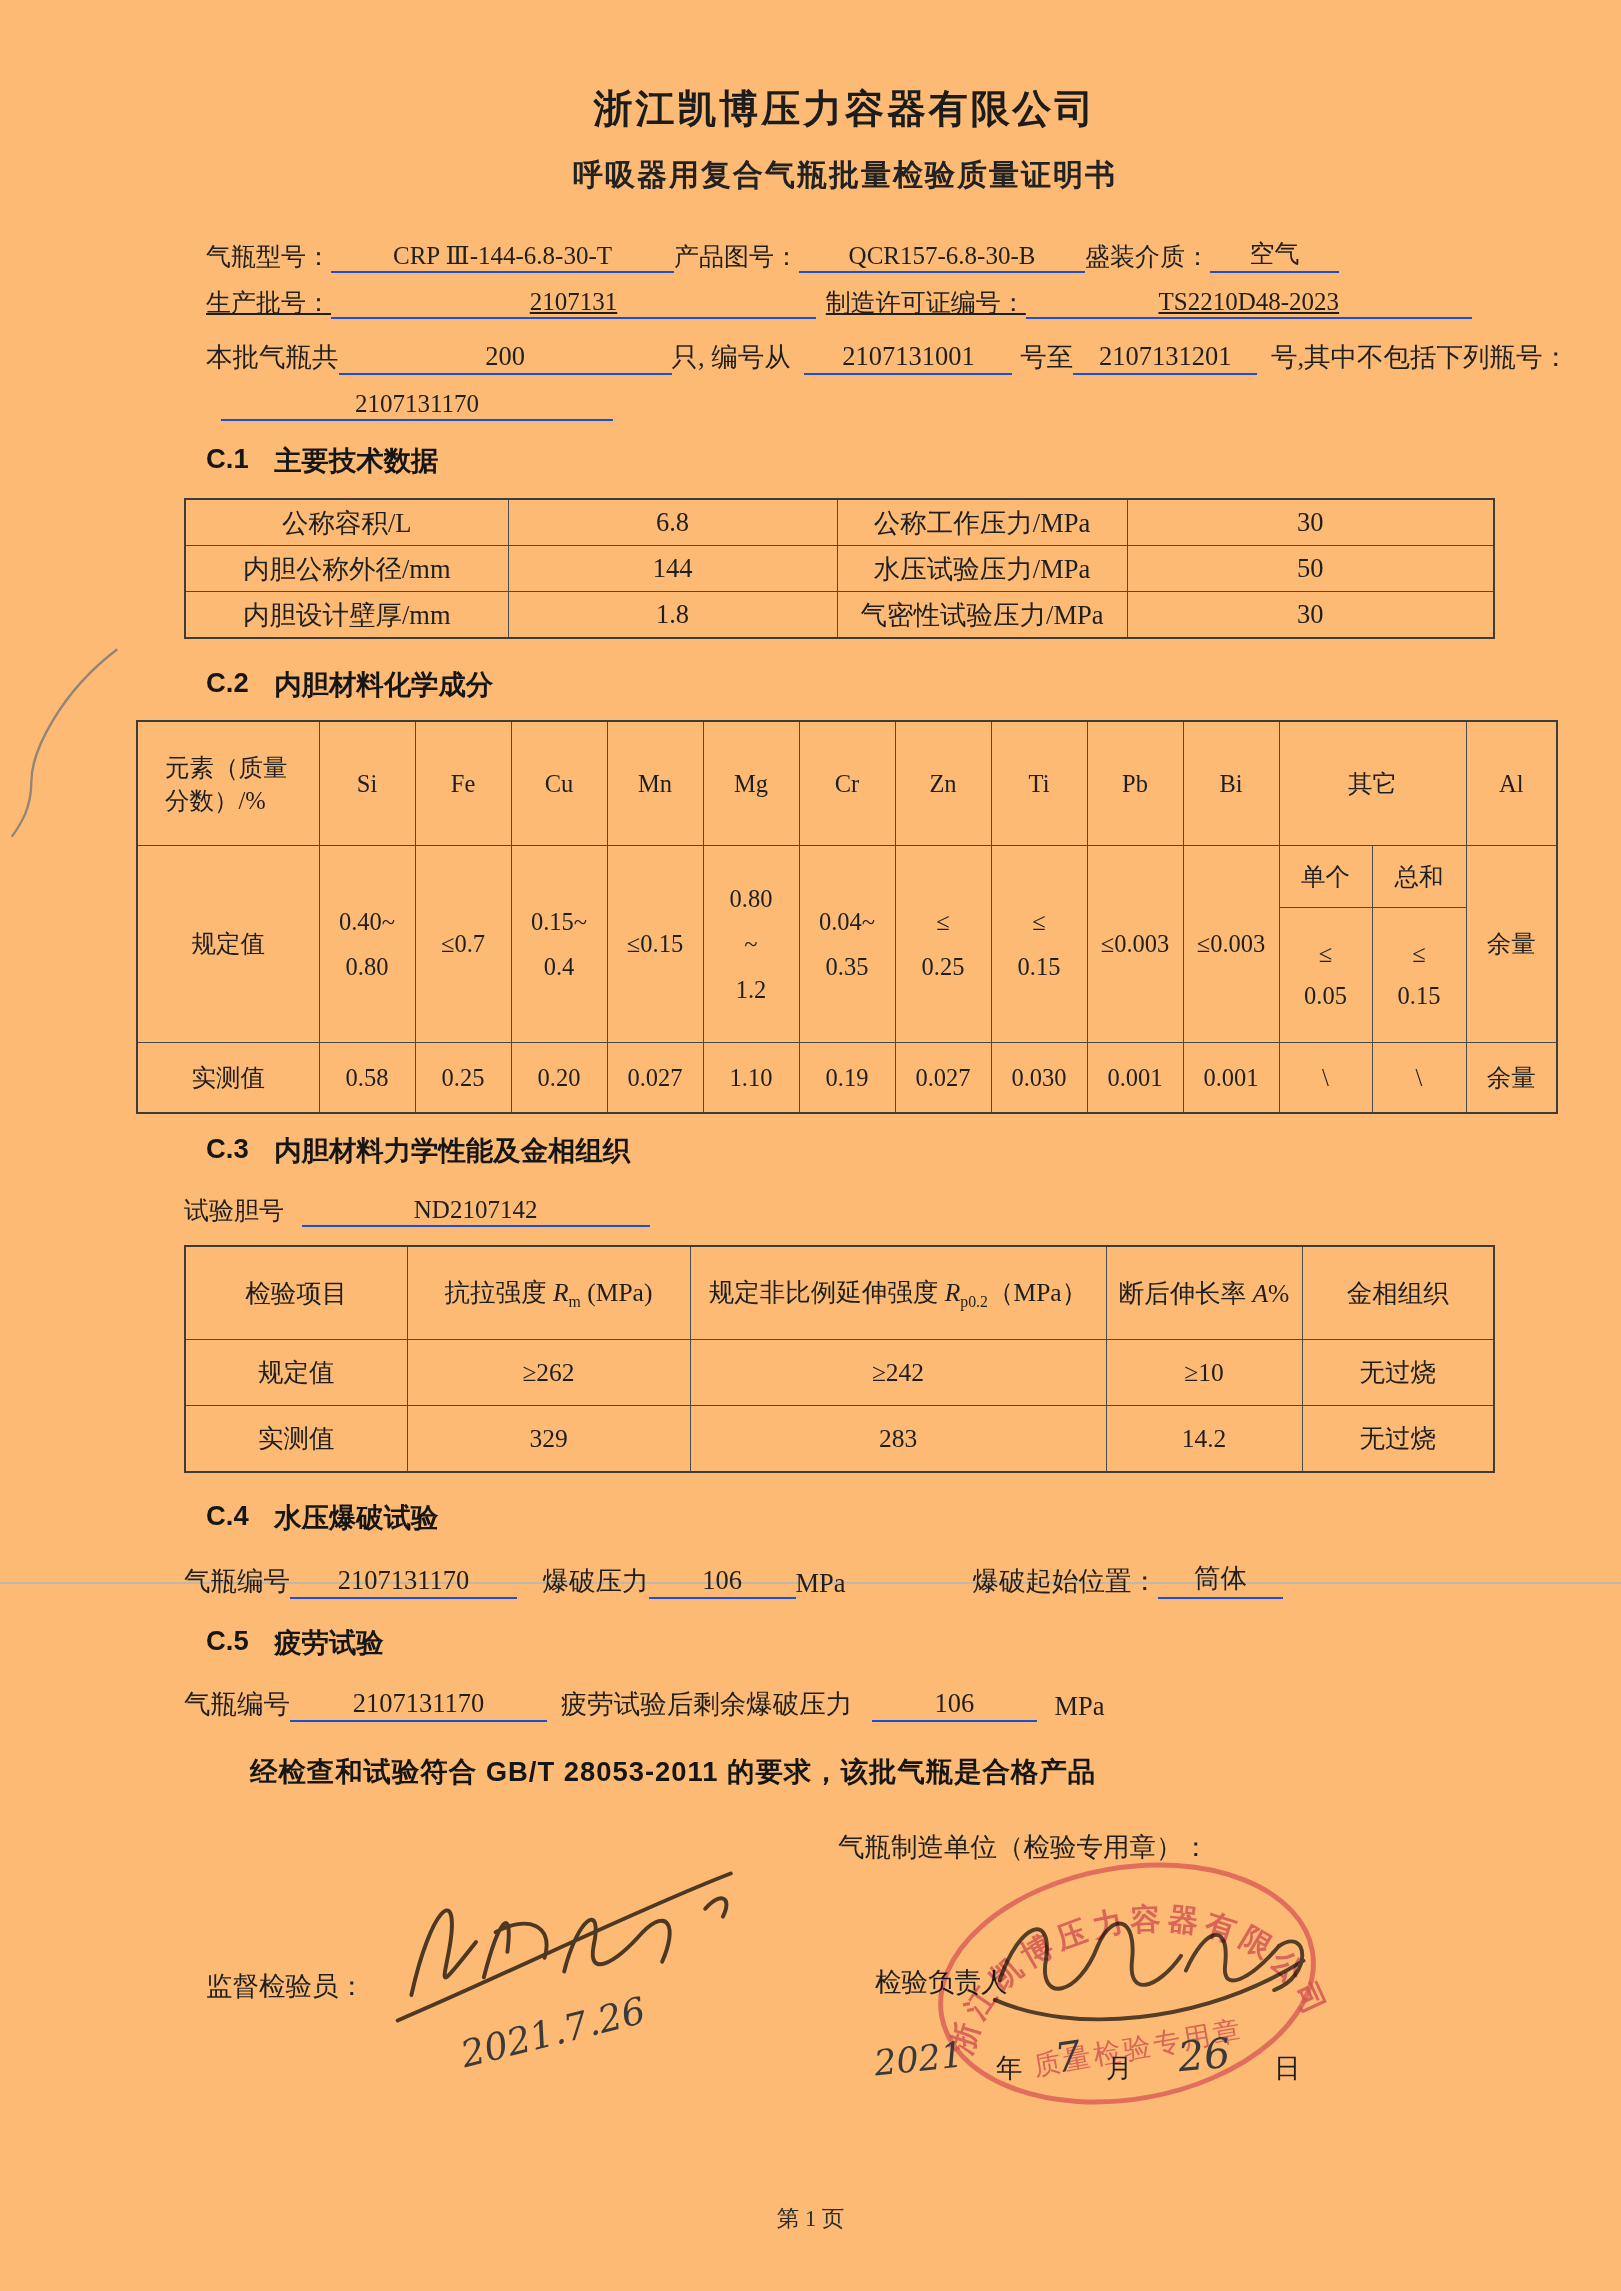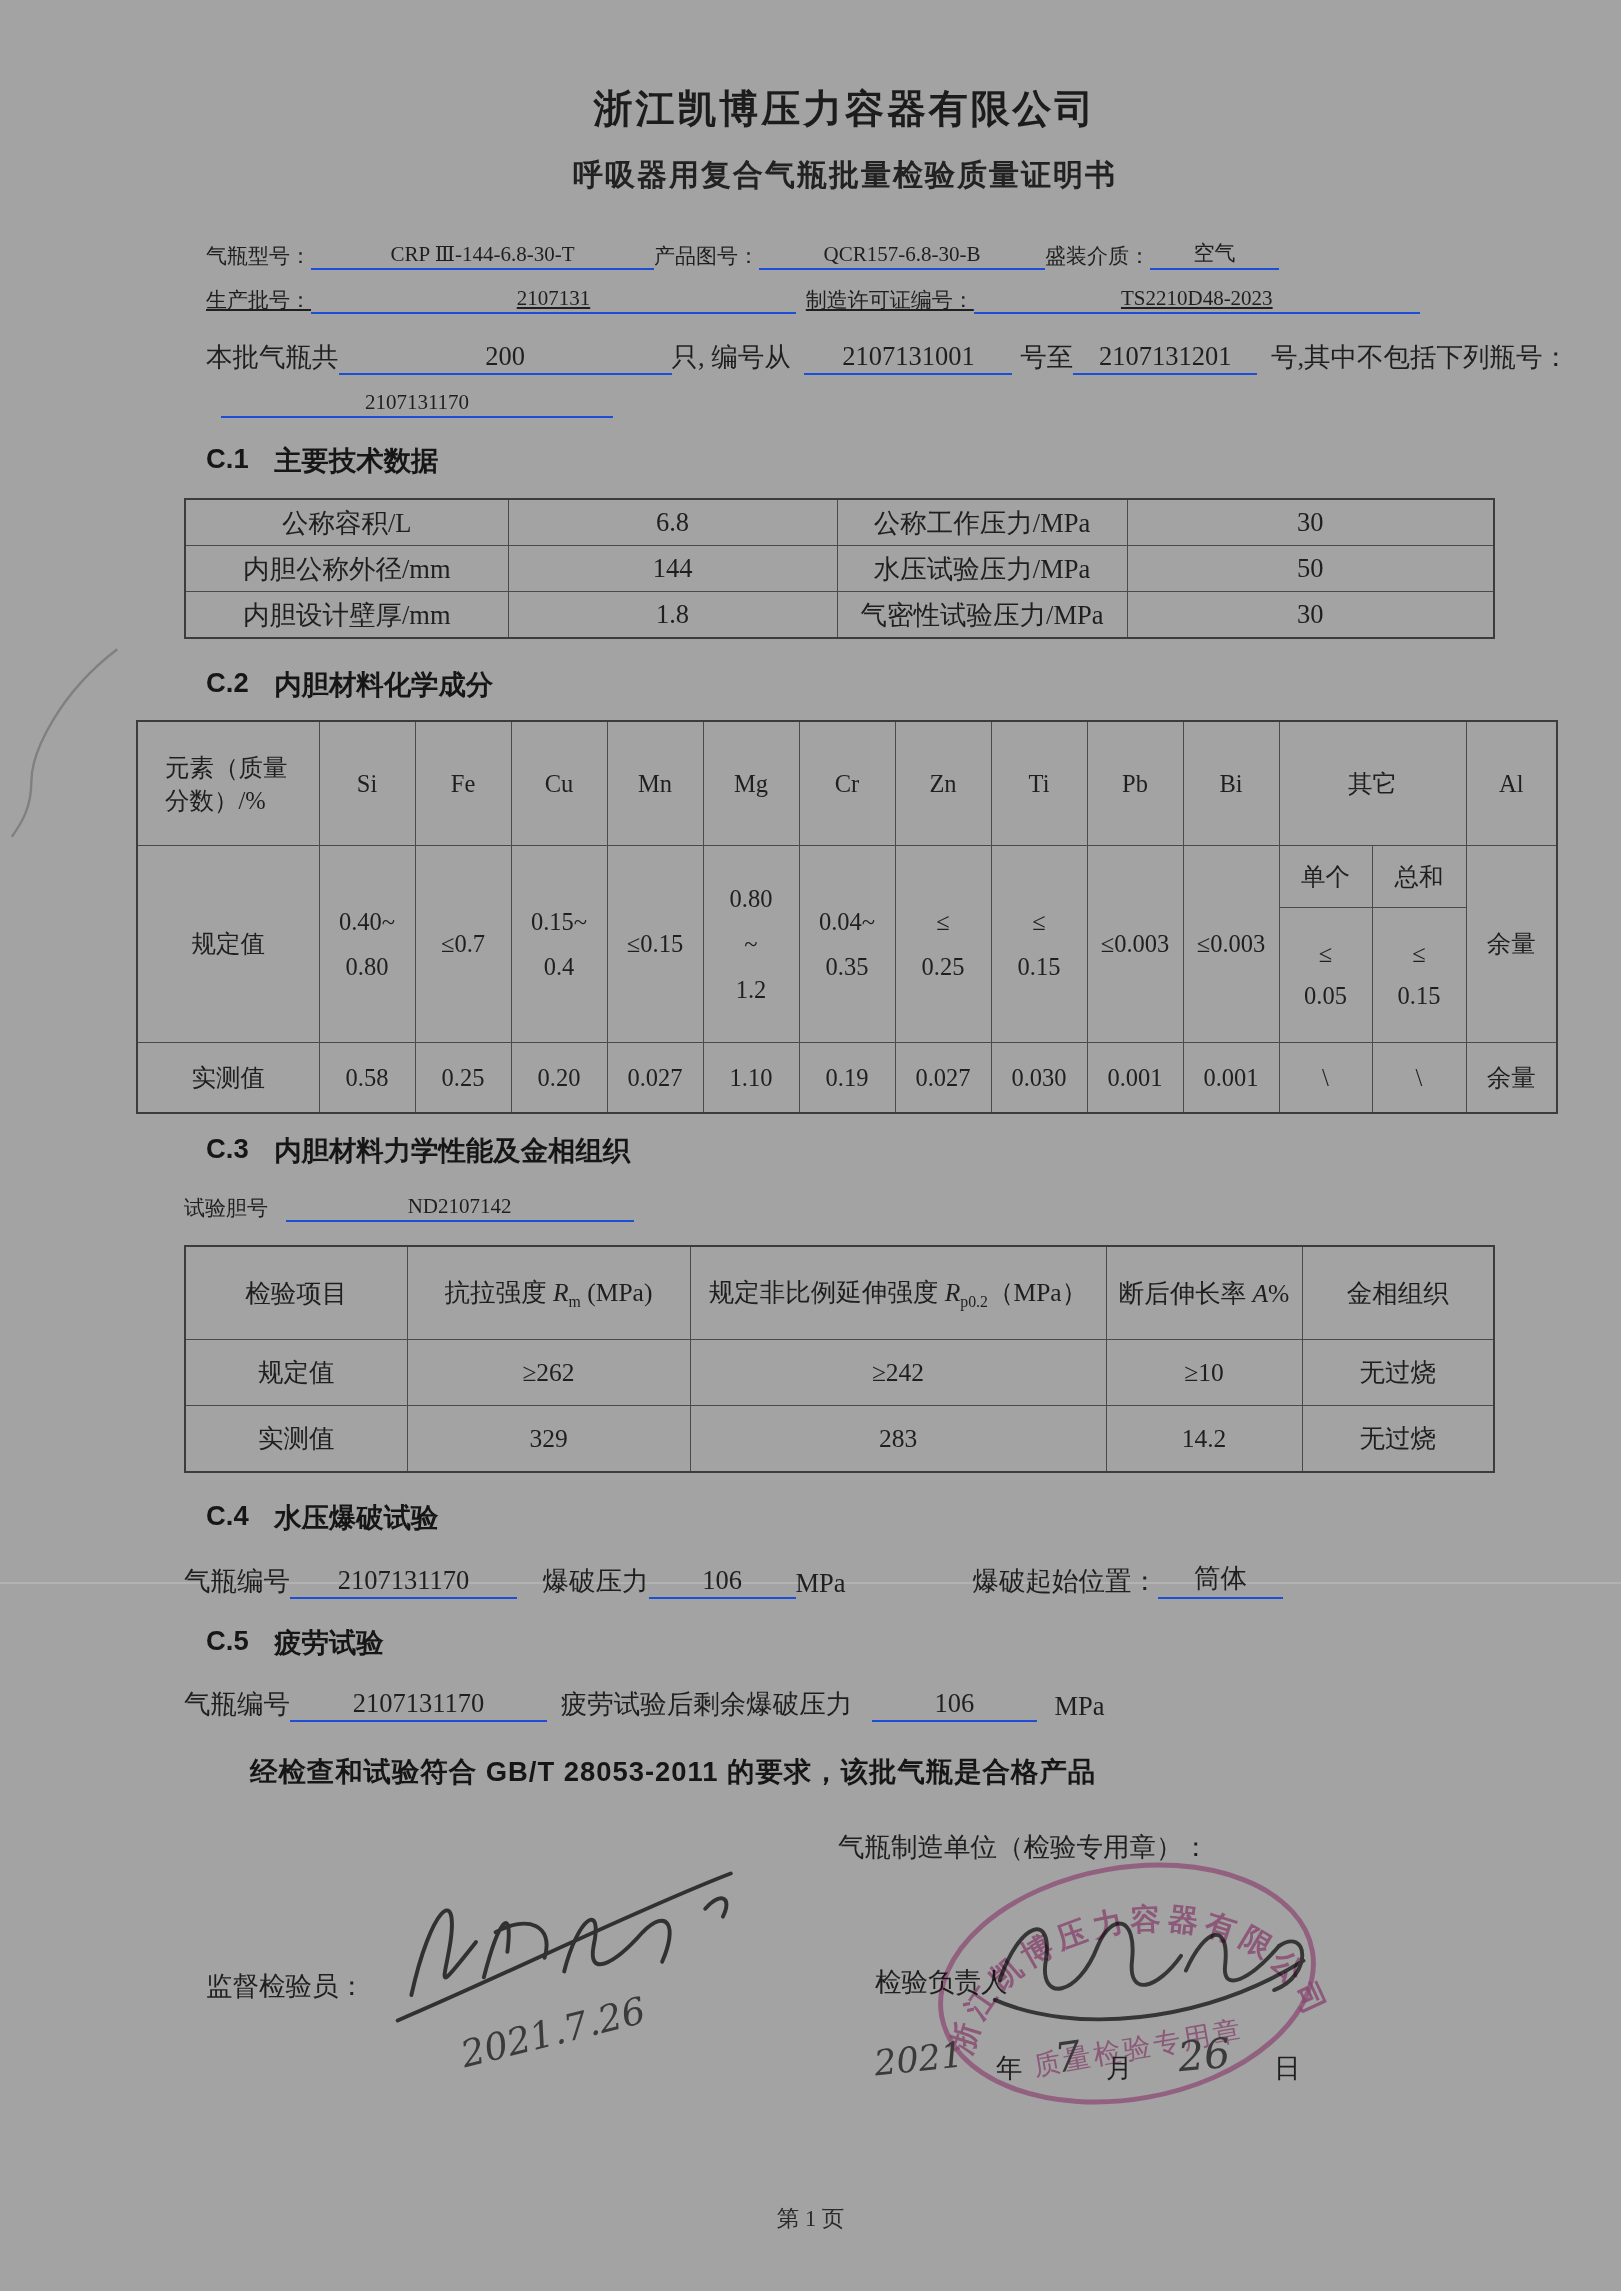--- a/index.html
+++ b/index.html
@@ -1,32 +1,32 @@
 <!DOCTYPE html>
 <html><head>
 <meta charset="utf-8">
 <style>
   html,body{margin:0;padding:0;background:#e8e8e8;}
   .page{
-    position:relative;width:1621px;height:2292px;background:#a3a3a3;
+    position:relative;width:1621px;height:2292px;background:#fdba74;
     font-family:"Liberation Serif","DejaVu Serif",serif;color:#222;
     overflow:hidden;margin:0 auto;
   }
   .abs{position:absolute;}
   .title{
     position:absolute;top:82px;left:0;right:0;text-align:center;text-indent:69px;
     font-size:39px;font-weight:700;letter-spacing:2.9px;color:#1c1c1c;
     font-family:"Liberation Sans","DejaVu Sans",sans-serif;
   }
   .subtitle{
     position:absolute;top:155px;left:0;right:0;text-align:center;text-indent:69px;
     font-size:30px;font-weight:600;letter-spacing:2px;color:#222;
     font-family:"Liberation Sans","DejaVu Sans",sans-serif;
   }
-  .fline{position:absolute;display:flex;align-items:flex-end;white-space:nowrap;font-size:21px;color:#1f1f1f;}
+  .fline{position:absolute;display:flex;align-items:flex-end;white-space:nowrap;font-size:25px;color:#1f1f1f;}
   .u{display:inline-block;border-bottom:2px solid #1d4ed8;text-align:center;padding-bottom:1px;}
   .lbl{display:inline-block;}
   .shead{position:absolute;left:206px;font-size:27.4px;font-weight:700;color:#161616;
     font-family:"Liberation Sans","DejaVu Sans",sans-serif;display:flex;gap:25.5px;}
   table{border-collapse:collapse;table-layout:fixed;position:absolute;background:transparent;}
   td,th{border:1.6px solid #4a4a4a;text-align:center;vertical-align:middle;font-weight:400;
     padding:0 3.9px;color:#1f1f1f;overflow:hidden;}
   .t1{left:184px;top:498px;width:1309px;font-size:26.5px;border:2.2px solid #3c3c3c;}
   .t1 td{height:45px;}
   .t2{left:136px;top:720px;width:1421px;font-size:24.5px;border:2.2px solid #3c3c3c;}

